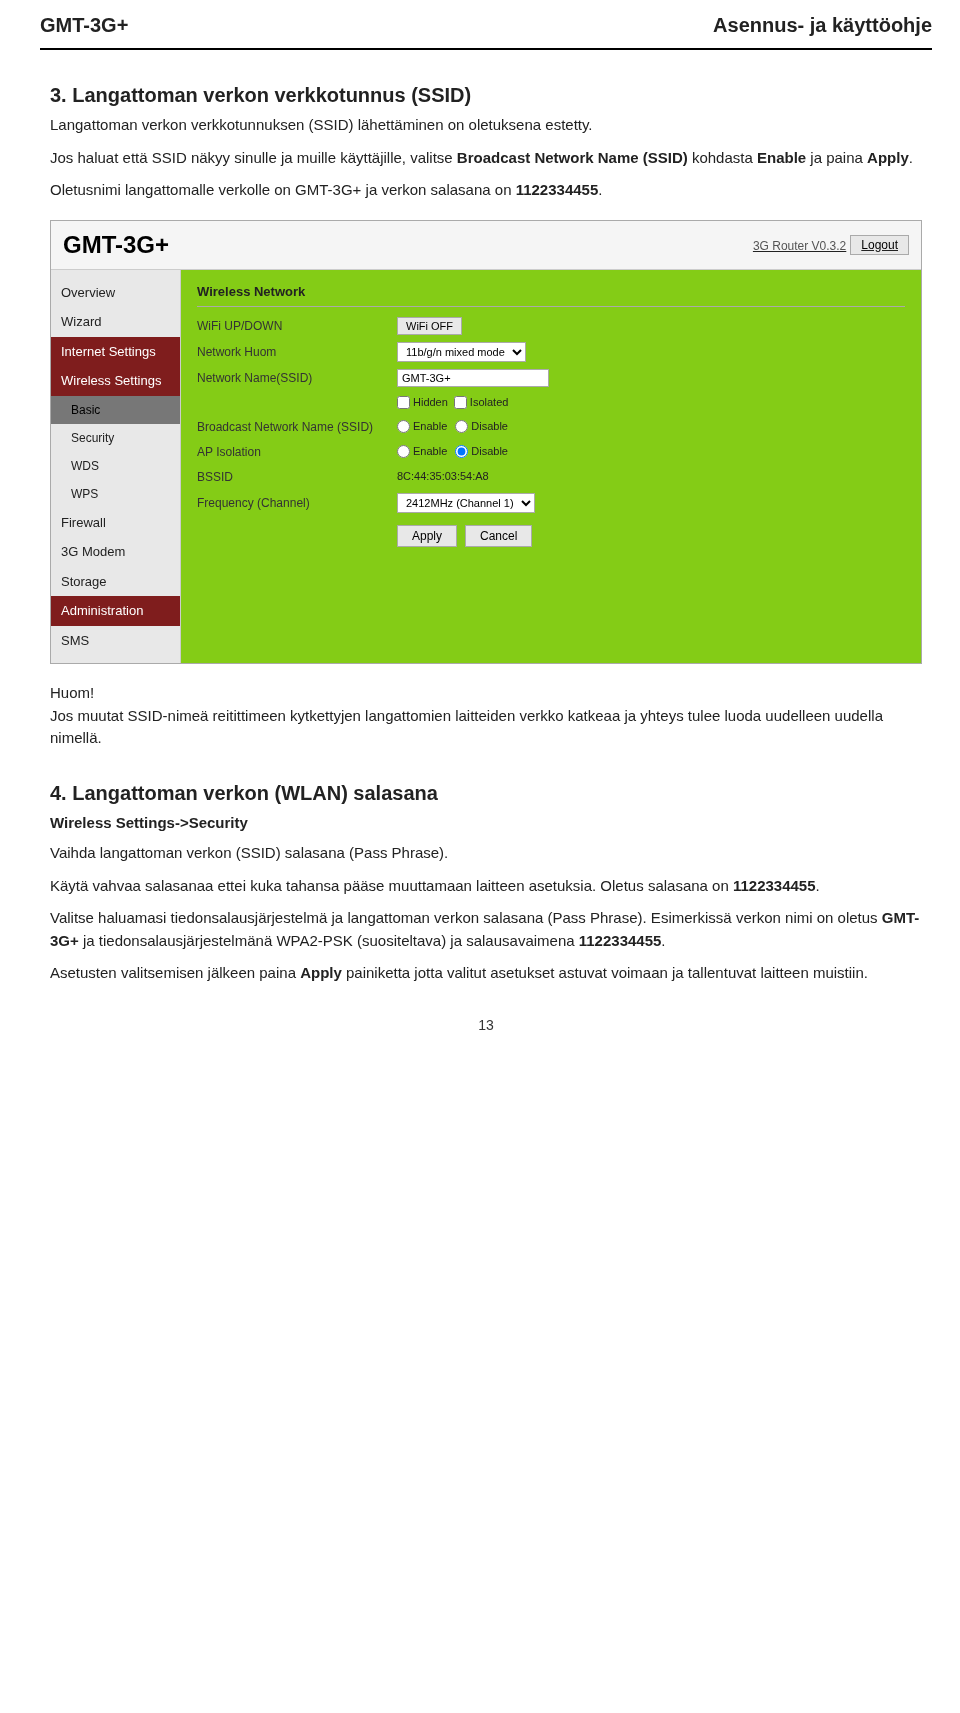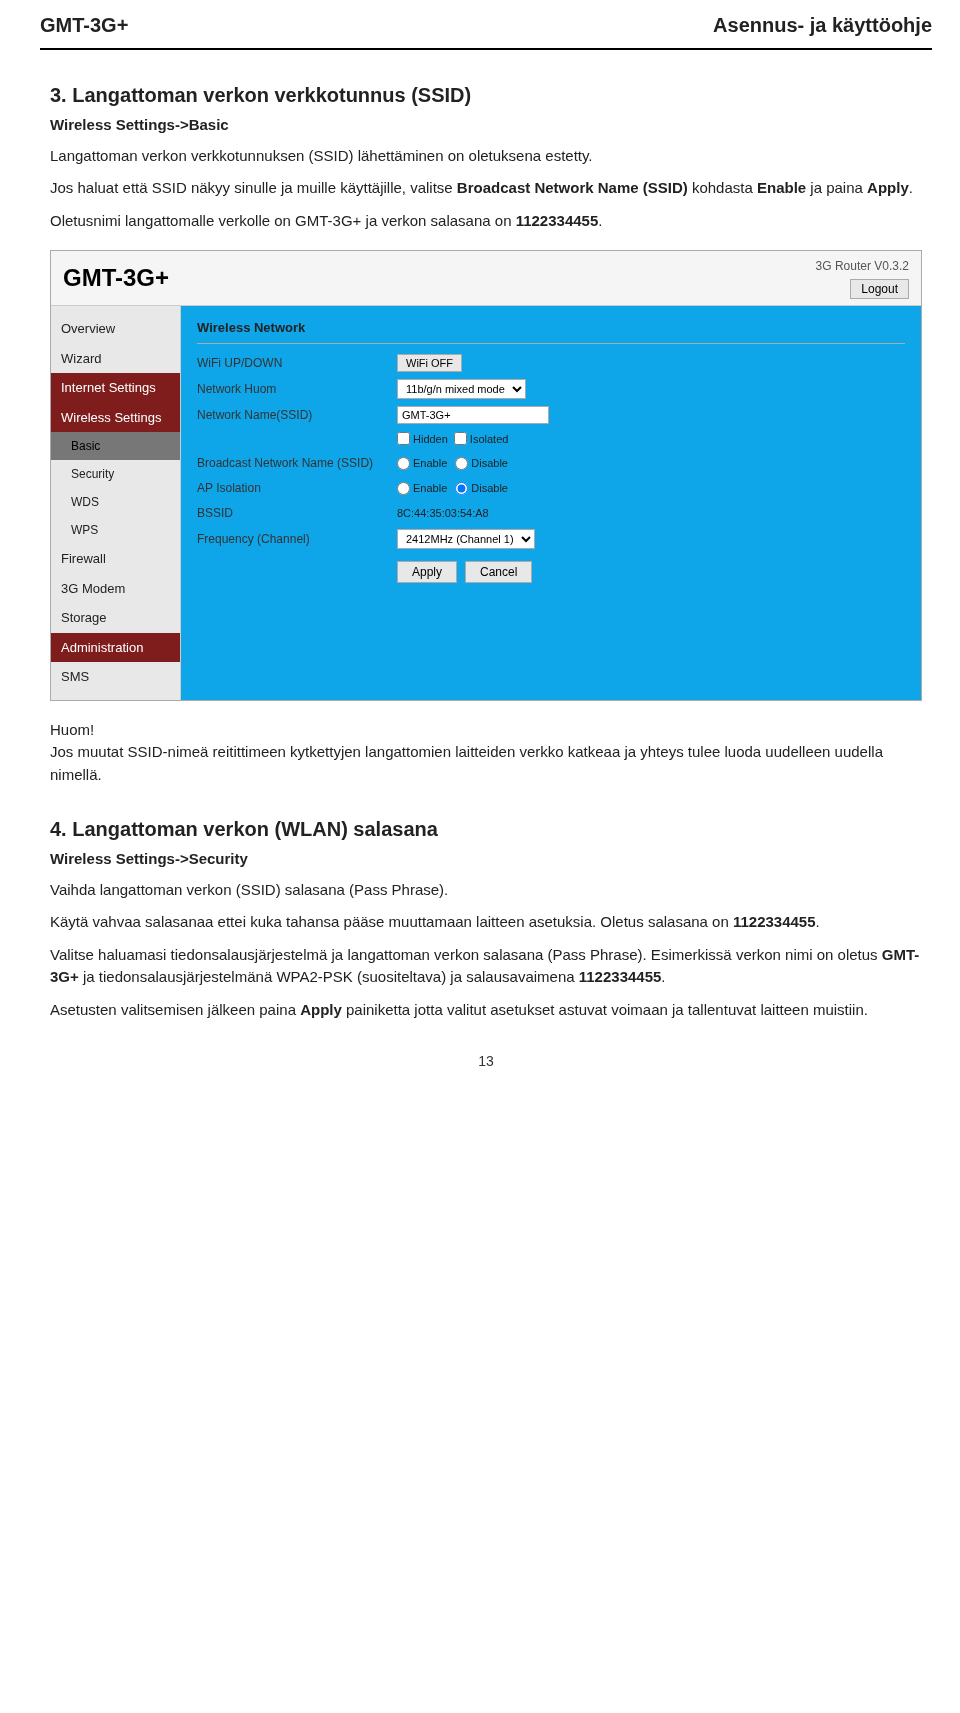--- a/index.html
+++ b/index.html
@@ -69,23 +69,24 @@
       align-items: center;
       padding: 6px 12px;
     }
     .router-logo {
       font-size: 24px;
       font-weight: bold;
       color: #000;
     }
     .router-top-right {
       display: flex;
-      flex-direction: column;
+      flex-direction: row;
       align-items: flex-end;
       gap: 4px;
+      text-decoration: underline;
     }
     .router-version {
       font-size: 12px;
       color: #555;
     }
     .logout-btn {
       background: #e8e8e8;
       border: 1px solid #aaa;
       padding: 2px 10px;
       font-size: 12px;
@@ -118,21 +119,21 @@
       font-size: 12px;
     }
     .sidebar-item.sub.active-sub {
       background: #777;
       color: #000000;
     }
     
     .main-area {
       flex: 1;
       padding: 12px 16px;
-      background: #0ea5e9;
+      background: #84cc16;
     }
     .panel-title {
       font-size: 13px;
       font-weight: bold;
       border-bottom: 1px solid #aaa;
       padding-bottom: 5px;
       margin-bottom: 10px;
       color: #222;
     }
     .form-row {
@@ -233,21 +234,20 @@
 
   <div class="header">
     <span class="header-left">GMT-3G+</span>
     <span class="header-right">Asennus- ja käyttöohje</span>
   </div>
 
   <div class="content">
 
     <div>
       <h2 class="section-title">3. Langattoman verkon verkkotunnus (SSID)</h2>
-      <div class="subtitle">Wireless Settings-&gt;Basic</div>
       <p>Langattoman verkon verkkotunnuksen (SSID) lähettäminen on oletuksena estetty.</p>
       <p>
         <span>Jos haluat että SSID näkyy sinulle ja muille käyttäjille, valitse </span><strong>Broadcast Network Name (SSID)</strong><span> kohdasta </span><strong>Enable</strong><span> ja paina </span><strong>Apply</strong><span>.</span>
       </p>
       <p>
         <span>Oletusnimi langattomalle verkolle on GMT-3G+ ja verkon salasana on </span><strong>1122334455</strong><span>.</span>
       </p>
     </div>
 
     <div class="router-ui">

